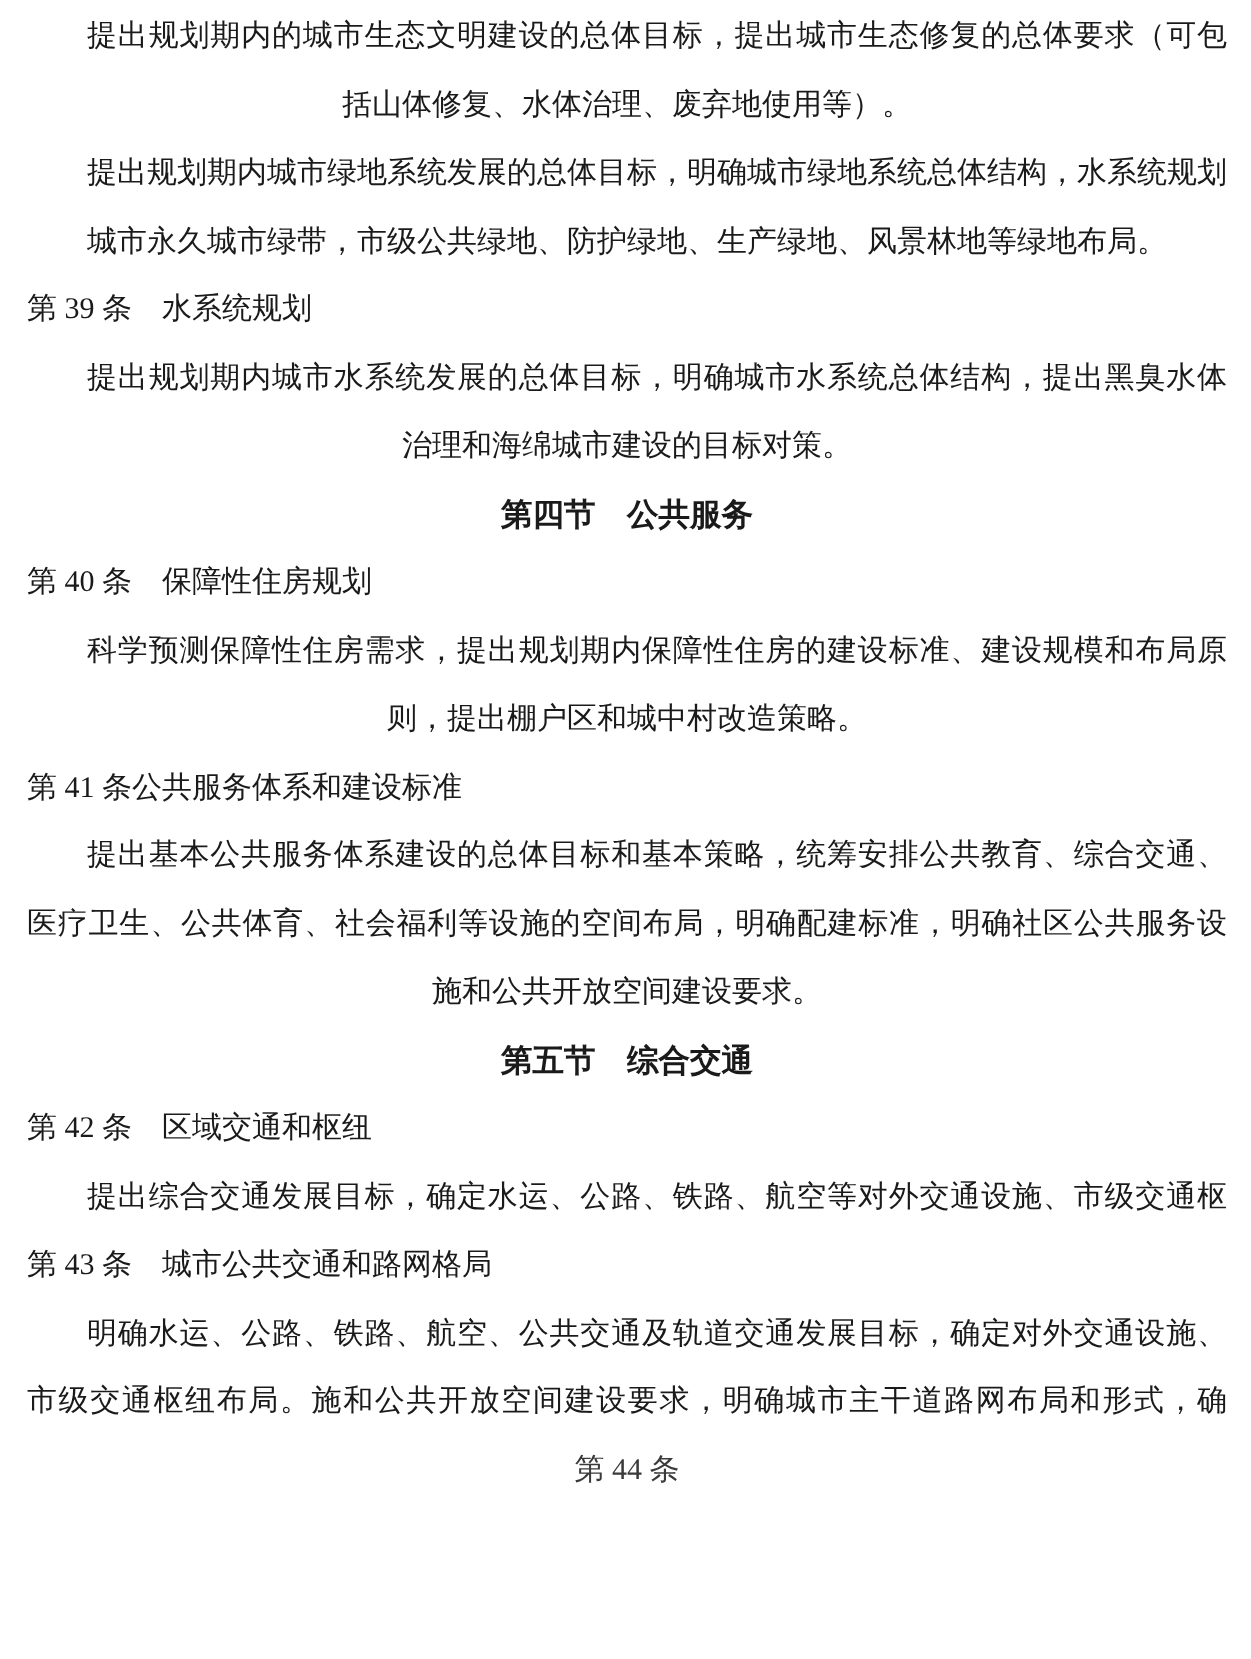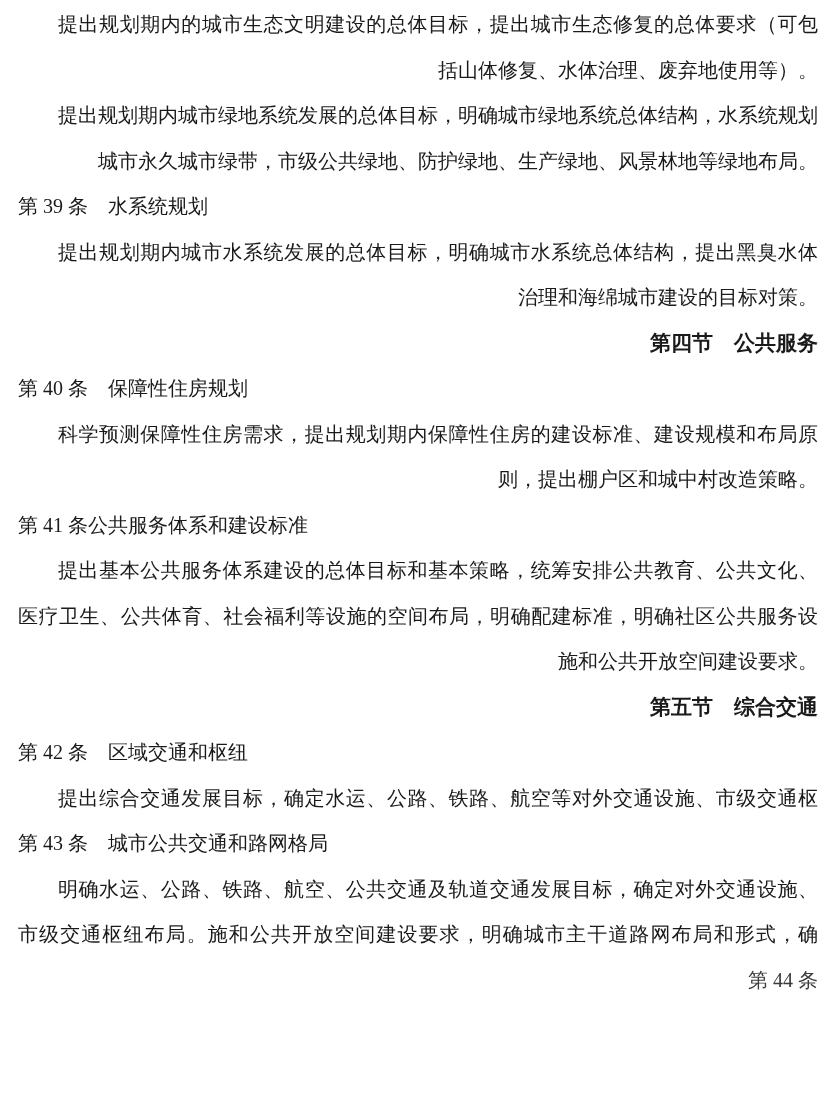--- a/index.html
+++ b/index.html
@@ -15,37 +15,37 @@
     background: #ffffff;
     padding: 2px 16px 0 18px;
     overflow: hidden;
     font-family: "Liberation Serif", "DejaVu Serif", serif;
     color: #1a1a1a;
   }
   .line {
     height: 45.5px;
     line-height: 45.5px;
     font-size: 20px;
-    text-align: right;
+    text-align: center;
     white-space: normal;
   }
   
   .line.para-first {
     text-indent: 2em;
     text-align: justify;
     text-align-last: justify;
   }
   
   .line.para-mid {
     text-align: justify;
     text-align-last: justify;
   }
   
   .line.para-last {
-    text-align: right;
+    text-align: center;
   }
   
   .line.article {
     text-align: left;
   }
   
   .line.section {
     font-weight: bold;
     font-size: 21px;
   }
@@ -64,21 +64,21 @@
       <div class="line para-first">提出规划期内城市绿地系统发展的总体目标，明确城市绿地系统总体结构，水系统规划</div>
       <div class="line para-last">城市永久城市绿带，市级公共绿地、防护绿地、生产绿地、风景林地等绿地布局。</div>
       <div class="line article">第 39 条　水系统规划</div>
       <div class="line para-first">提出规划期内城市水系统发展的总体目标，明确城市水系统总体结构，提出黑臭水体</div>
       <div class="line para-last">治理和海绵城市建设的目标对策。</div>
       <div class="line section">第四节　公共服务</div>
       <div class="line article">第 40 条　保障性住房规划</div>
       <div class="line para-first">科学预测保障性住房需求，提出规划期内保障性住房的建设标准、建设规模和布局原</div>
       <div class="line para-last">则，提出棚户区和城中村改造策略。</div>
       <div class="line article">第 41 条公共服务体系和建设标准</div>
-      <div class="line para-first">提出基本公共服务体系建设的总体目标和基本策略，统筹安排公共教育、公共文化、</div>
+      <div class="line para-first">提出基本公共服务体系建设的总体目标和基本策略，统筹安排公共教育、综合交通、</div>
       <div class="line para-mid">医疗卫生、公共体育、社会福利等设施的空间布局，明确配建标准，明确社区公共服务设</div>
       <div class="line para-last">施和公共开放空间建设要求。</div>
       <div class="line section">第五节　综合交通</div>
       <div class="line article">第 42 条　区域交通和枢纽</div>
       <div class="line para-first">提出综合交通发展目标，确定水运、公路、铁路、航空等对外交通设施、市级交通枢</div>
       <div class="line article">第 43 条　城市公共交通和路网格局</div>
       <div class="line para-first">明确水运、公路、铁路、航空、公共交通及轨道交通发展目标，确定对外交通设施、</div>
       <div class="line para-mid">市级交通枢纽布局。施和公共开放空间建设要求，明确城市主干道路网布局和形式，确</div>
       <div class="line clipped">第 44 条</div>
     </div>

